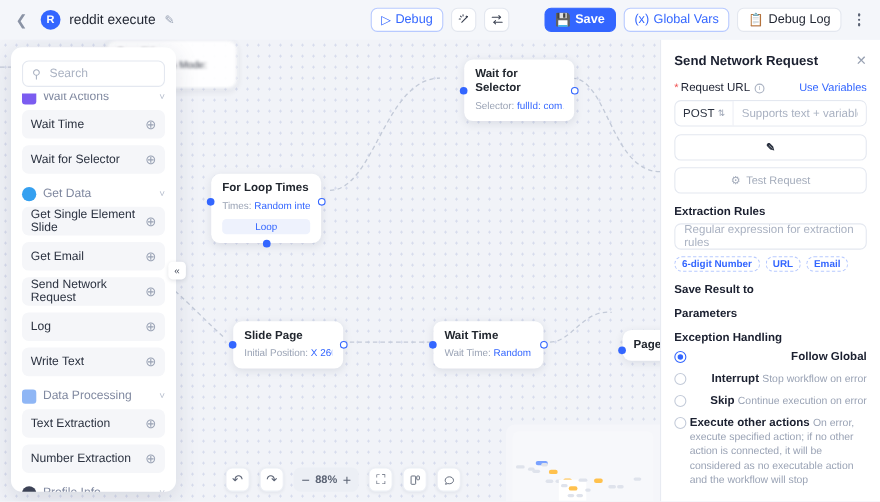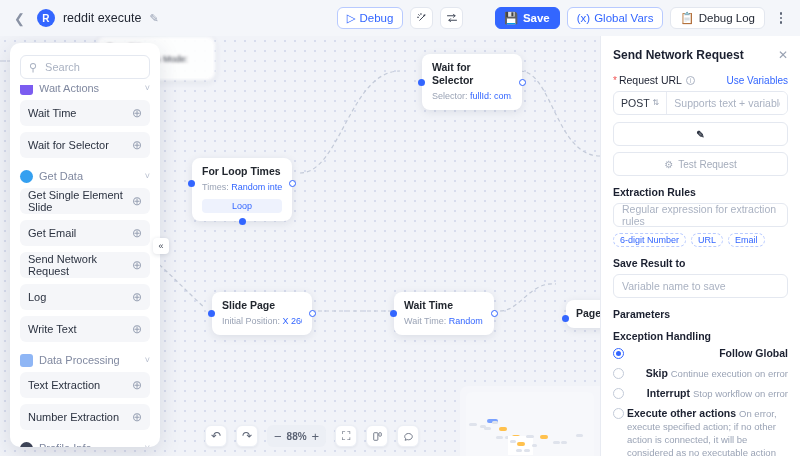--- a/index.html
+++ b/index.html
@@ -174,21 +174,21 @@
     height:24px; border:1px solid #e4e8f0; border-radius:6px; display:flex;
     align-items:center; justify-content:center; gap:5px; font-size:10px; font-weight:bold;
     color:#2b3240; margin-bottom:6px; cursor:pointer; background:#fff;
   }
   .wide-btn.muted{ color:#a4acbb; font-weight:normal; }
   .sect-title{ font-size:10.5px;font-weight:bold;color:#1b2030; margin:10px 0 5px 0;}
   .tinput{
     height:24px;border:1px solid #e4e8f0;border-radius:6px; display:flex;align-items:center;
     padding:0 8px; font-size:10.5px; color:#aab2c2;
   }
-  .tags{ display:flex; gap:5px; margin-top:6px;}
+  .tags{ display:flex; gap:5px; margin-top:6px;font-weight:bold;}
   .tag{
     border:1px dashed #b8caff; color:#3366ff; border-radius:9px; font-size:9px;
     padding:1px 6px; cursor:pointer;
   }
   .radios{ margin-top:4px;}
   .radio{ display:flex; align-items:flex-start; gap:3px; margin-bottom:7px; cursor:pointer;justify-content:space-between;}
   .rdot{
     width:11px;height:11px;border-radius:50%;border:1.5px solid #c3cbd9;background:#fff;
     flex:0 0 auto; margin-top:1px; position:relative;
   }
@@ -471,45 +471,44 @@
 
   <div class="sect-title">Extraction Rules</div>
   <div class="tinput">Regular expression for extraction rules</div>
   <div class="tags">
     <span class="tag">6-digit Number</span>
     <span class="tag">URL</span>
     <span class="tag">Email</span>
   </div>
 
   <div class="sect-title">Save Result to</div>
-  <div class="tinput">Variable name to save</div>
 
   <div class="sect-title">Parameters</div>
 
   <div class="sect-title">Exception Handling</div>
   <div class="radios">
     <div class="radio">
       <span class="rdot on"></span>
       <span class="rtext">Follow Global</span>
+    </div>
+    <div class="radio">
+      <span class="rdot"></span>
+      <span class="rtext">
+        <span>Interrupt</span>
+        <span class="rhint">Stop workflow on error</span>
+      </span>
     </div>
     <div class="radio">
       <span class="rdot"></span>
       <span class="rtext">
         <span>Skip</span>
         <span class="rhint">Continue execution on error</span>
       </span>
     </div>
     <div class="radio">
       <span class="rdot"></span>
       <span class="rtext">
-        <span>Interrupt</span>
-        <span class="rhint">Stop workflow on error</span>
-      </span>
-    </div>
-    <div class="radio">
-      <span class="rdot"></span>
-      <span class="rtext">
         <span>Execute other actions</span>
         <span class="rhint">On error, execute specified action; if no other action is connected, it will be considered as no executable action and the workflow will stop</span>
       </span>
     </div>
   </div>
 </div>
 
 </body></html>

